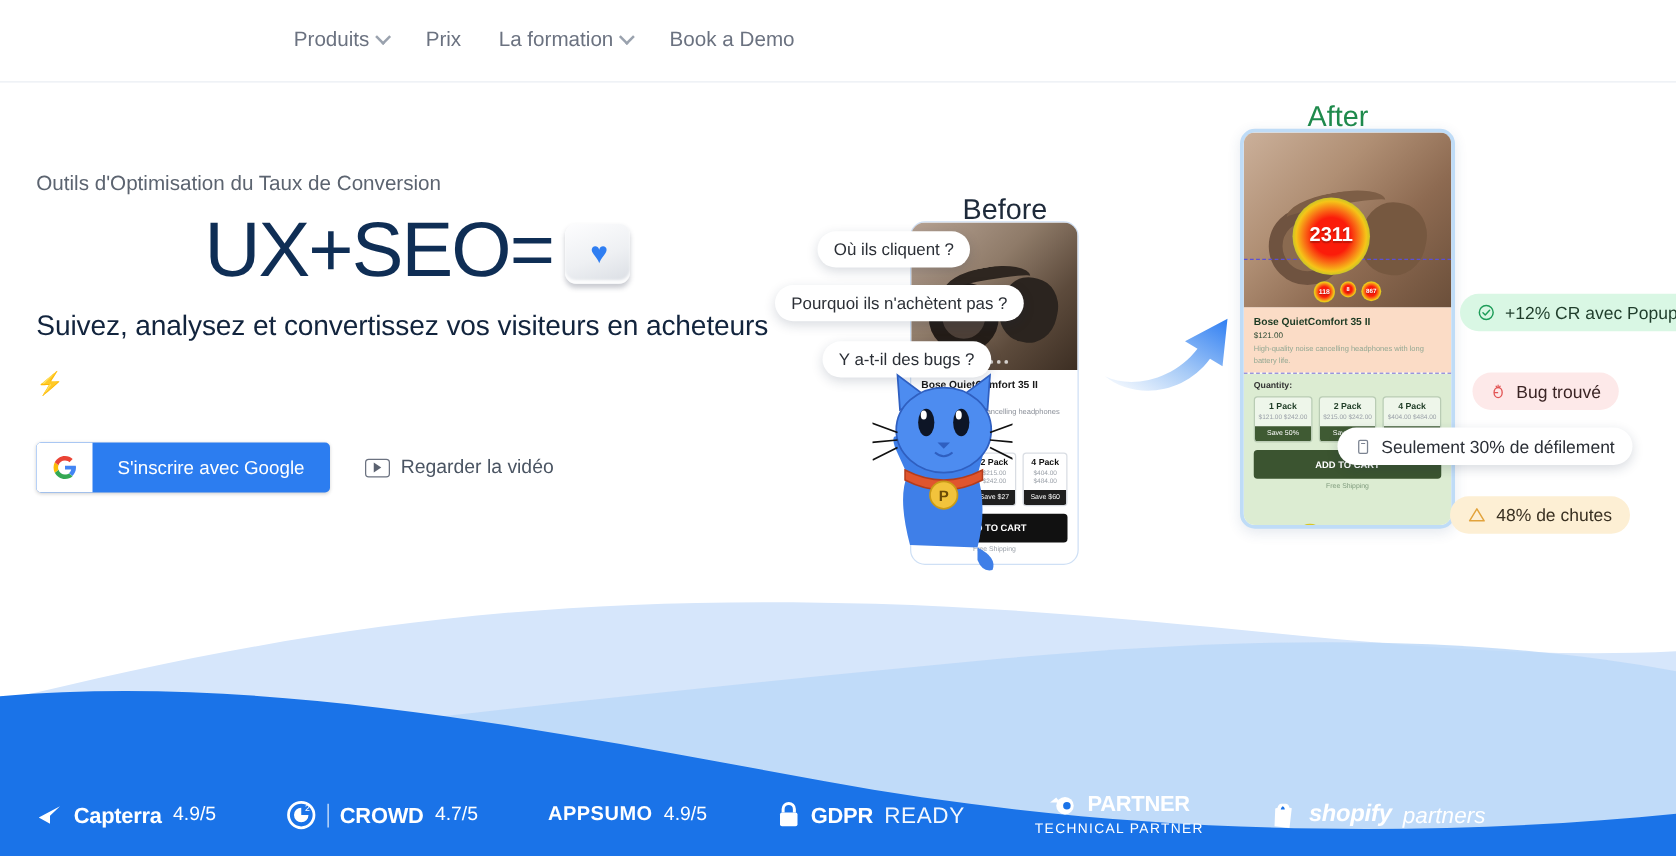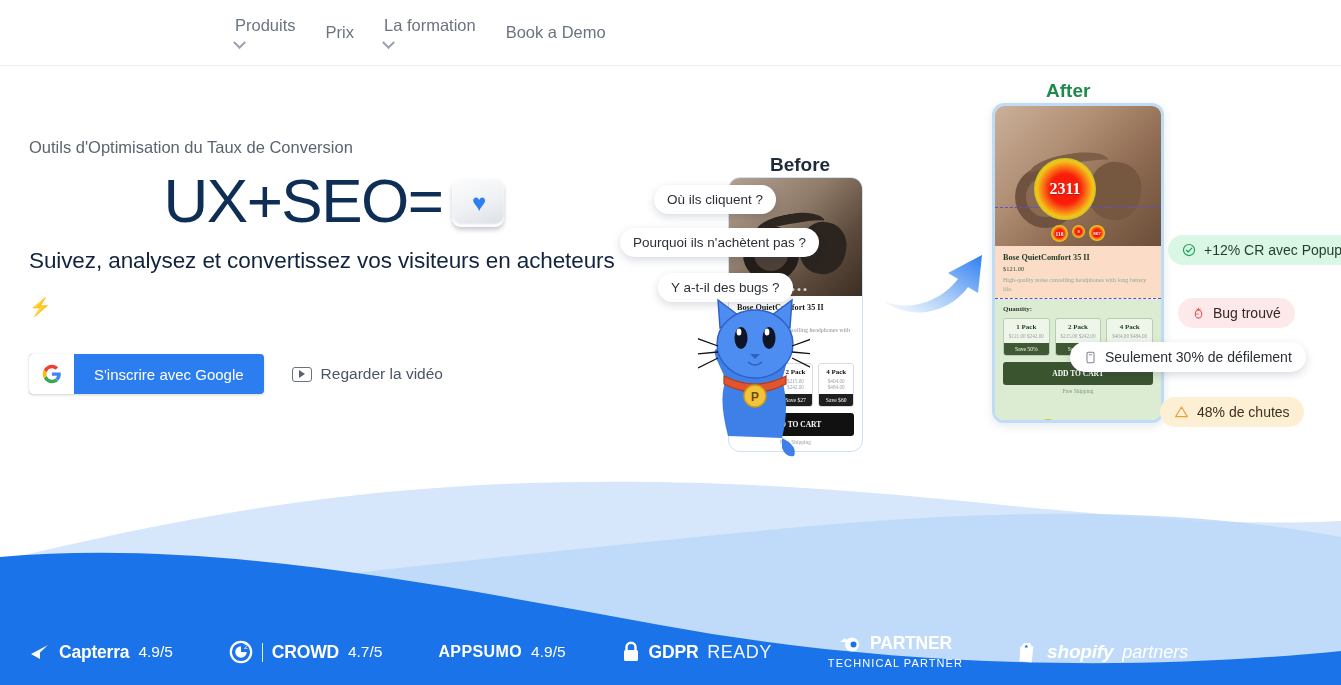--- a/index.html
+++ b/index.html
@@ -27,21 +27,21 @@
   }
   .brand-mark::before{
     content:""; position:absolute; left:50%; top:47%; transform:translate(-50%,-50%);
     width:9px; height:9px; border-radius:50%; background:#fff; z-index:2;
   }
   .brand-text { font-size: 29px; font-weight: 700; color: #111827; letter-spacing: -0.6px; }
 
   .nav { display: flex; align-items: center; gap: 30px; margin-left: 235px; }
   .nav-item {
     font-size: 16.5px; color: #6b7280; font-weight: 500;
-    display: flex; gap: 6px; cursor: pointer; white-space: nowrap; flex-direction: column;
+    display: flex; align-items: center; gap: 6px; cursor: pointer; white-space: nowrap;
   }
   .chev { width: 9px; height: 9px; border-right: 2px solid #9aa2ae; border-bottom: 2px solid #9aa2ae;
           transform: rotate(45deg) translate(-2px,-2px); display:inline-block; }
 
   .header-right { margin-left: auto; margin-right: 55px; display:flex; align-items:center; gap: 22px; }
   .link-login { font-size: 15px; color: #3b82f6; cursor: pointer; white-space: nowrap; }
   .btn-signup {
     background: #2c7df0; color: #fff; font-size: 15px; border: none; border-radius: 4px;
     padding: 9px 17px; cursor: pointer; white-space: nowrap; font-family: inherit;
   }
@@ -90,28 +90,27 @@
   }
   .g-box { background:#fff; width: 45px; height: 40px; display:flex; align-items:center; justify-content:center; }
   .g-label { color:#fff; font-size: 15px; padding: 0 20px; height:40px; display:flex; align-items:center; font-family: inherit; }
   .watch { display:flex; align-items:center; gap: 9px; color:#4b5563; font-size: 15.5px; cursor:pointer; }
   .play-ico { width: 20px; height: 15px; border: 1.6px solid #6b7280; border-radius: 3px; display:flex; align-items:center; justify-content:center; }
   .play-ico i { width:0;height:0;border-left:6px solid #5b6270;border-top:4px solid transparent;border-bottom:4px solid transparent; display:block; }
 
   
   .illus { position: absolute; left: 620px; top: 70px; width: 721px; height: 420px; z-index: 25; }
 
-  .cap { position:absolute; font-size: 19px; font-weight: 700; }
+  .cap { position:absolute; font-size: 23px; font-weight: 400; }
   .cap-before { left: 150px; top: 84px; color: #1e2a3a; }
   .cap-after  { left: 426px; top: 10px; color: #1f8a4c; }
 
   .phone {
     position: absolute; background:#fff; border: 1.5px solid #cfe0f5; border-radius: 12px;
     overflow: hidden;
-    font-family: Liberation Serif, serif;
   }
   .phone-before { left: 108px; top: 107px; width: 135px; height: 275px; }
   .phone-after  { left: 372px; top: 33px; width: 172px; height: 320px;
                   border: 3px solid #bfdcf7; box-shadow: 0 3px 10px rgba(40,70,120,.12); }
 
   .ph-img { width: 100%; height: 118px; position: relative; overflow:hidden;
             background: linear-gradient(135deg,#b6a293 0%,#8f7b69 40%,#5d4b3c 70%,#3c2e23 100%); }
   .ph-img.after-img { height: 140px; background: linear-gradient(135deg,#cbb09a 0%,#b08f74 35%,#8d6a51 65%,#6b4f3a 100%); }
   .hp-can { position:absolute; width: 56px; height: 56px; border-radius: 50%; border: 11px solid #241d18;
             left: 14px; bottom: 14px; background: #4d4038; }

